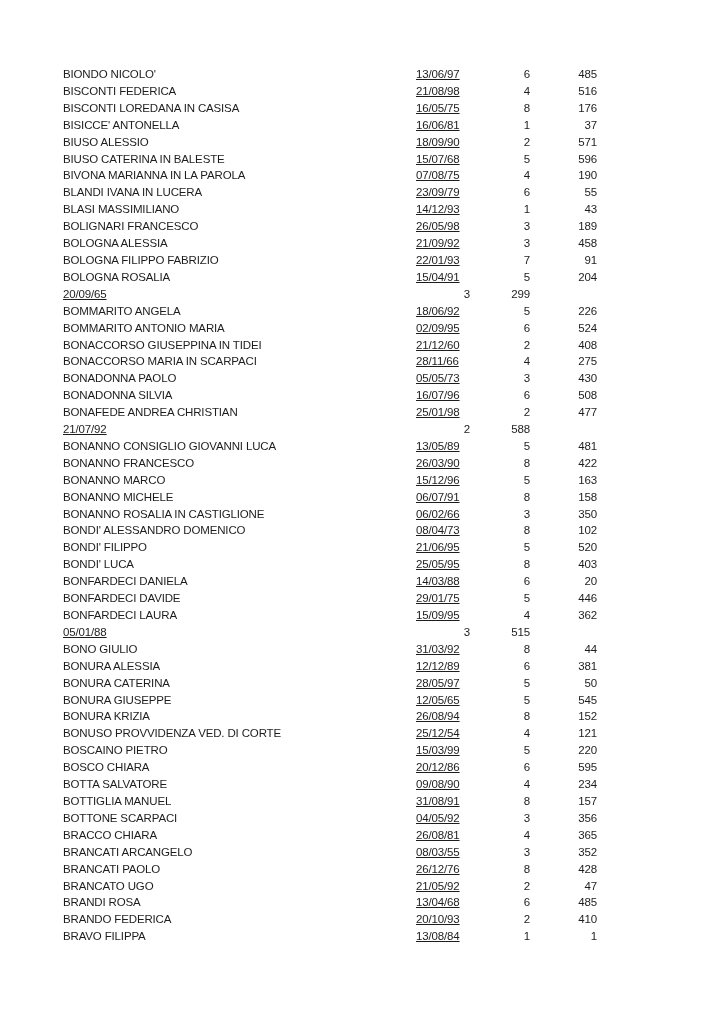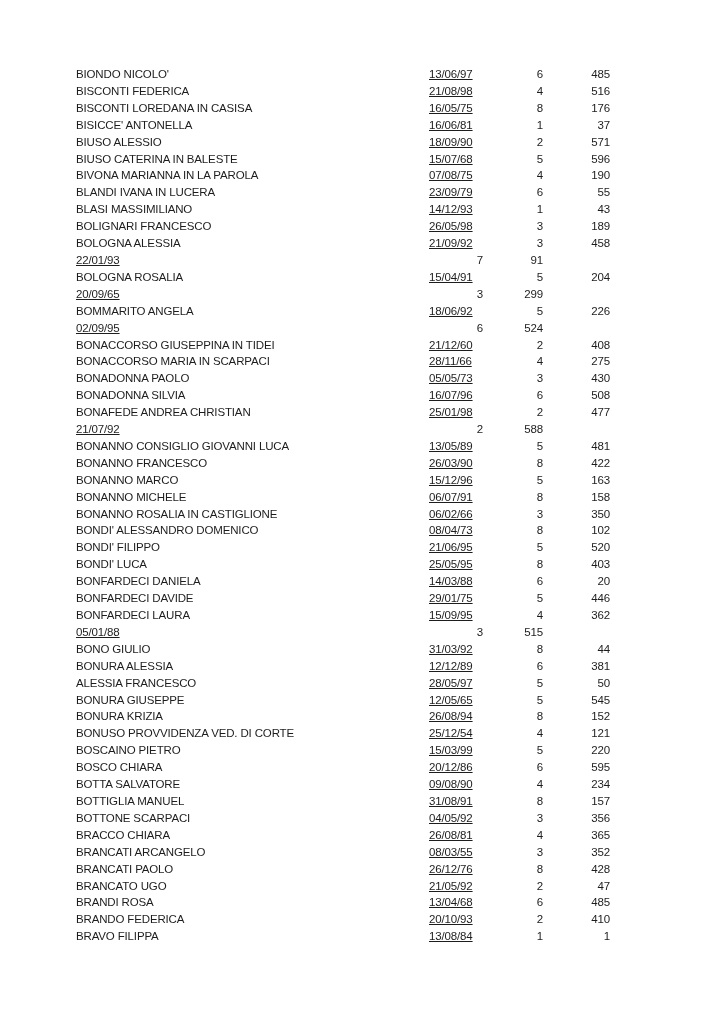--- a/index.html
+++ b/index.html
@@ -13,21 +13,20 @@
     height: 1024px;
     background: #ffffff;
     overflow: hidden;
     font-family: "Liberation Sans", sans-serif;
   }
   .roster {
     position: absolute;
     left: 63px;
     top: 66px;
     width: 534px;
-    margin-left: 13px;
   }
   .row {
     display: grid;
     grid-template-columns: 353px 54px 60px 67px;
     height: 16.92px;
     line-height: 16.92px;
     font-size: 11.5px;
     letter-spacing: -0.15px;
     color: #1d1d1d;
     white-space: nowrap;
@@ -102,20 +101,21 @@
         <span class="cell c-n1">3</span>
         <span class="cell c-n2">189</span>
       </div>
       <div class="row">
         <span class="cell c-name">BOLOGNA ALESSIA</span>
         <span class="cell c-date">21/09/92</span>
         <span class="cell c-n1">3</span>
         <span class="cell c-n2">458</span>
       </div>
       <div class="row">
+        <span class="cell c-name">BOLOGNA FILIPPO FABRIZIO</span>
         <span class="cell c-date">22/01/93</span>
         <span class="cell c-n1">7</span>
         <span class="cell c-n2">91</span>
       </div>
       <div class="row">
         <span class="cell c-name">BOLOGNA ROSALIA</span>
         <span class="cell c-date">15/04/91</span>
         <span class="cell c-n1">5</span>
         <span class="cell c-n2">204</span>
       </div>
@@ -124,20 +124,21 @@
         <span class="cell c-n1">3</span>
         <span class="cell c-n2">299</span>
       </div>
       <div class="row">
         <span class="cell c-name">BOMMARITO ANGELA</span>
         <span class="cell c-date">18/06/92</span>
         <span class="cell c-n1">5</span>
         <span class="cell c-n2">226</span>
       </div>
       <div class="row">
+        <span class="cell c-name">BOMMARITO ANTONIO MARIA</span>
         <span class="cell c-date">02/09/95</span>
         <span class="cell c-n1">6</span>
         <span class="cell c-n2">524</span>
       </div>
       <div class="row">
         <span class="cell c-name">BONACCORSO GIUSEPPINA IN TIDEI</span>
         <span class="cell c-date">21/12/60</span>
         <span class="cell c-n1">2</span>
         <span class="cell c-n2">408</span>
       </div>
@@ -247,21 +248,21 @@
         <span class="cell c-n1">8</span>
         <span class="cell c-n2">44</span>
       </div>
       <div class="row">
         <span class="cell c-name">BONURA ALESSIA</span>
         <span class="cell c-date">12/12/89</span>
         <span class="cell c-n1">6</span>
         <span class="cell c-n2">381</span>
       </div>
       <div class="row">
-        <span class="cell c-name">ALESSIA FRANCESCO</span>
+        <span class="cell c-name">BONURA CATERINA</span>
         <span class="cell c-date">28/05/97</span>
         <span class="cell c-n1">5</span>
         <span class="cell c-n2">50</span>
       </div>
       <div class="row">
         <span class="cell c-name">BONURA GIUSEPPE</span>
         <span class="cell c-date">12/05/65</span>
         <span class="cell c-n1">5</span>
         <span class="cell c-n2">545</span>
       </div>

